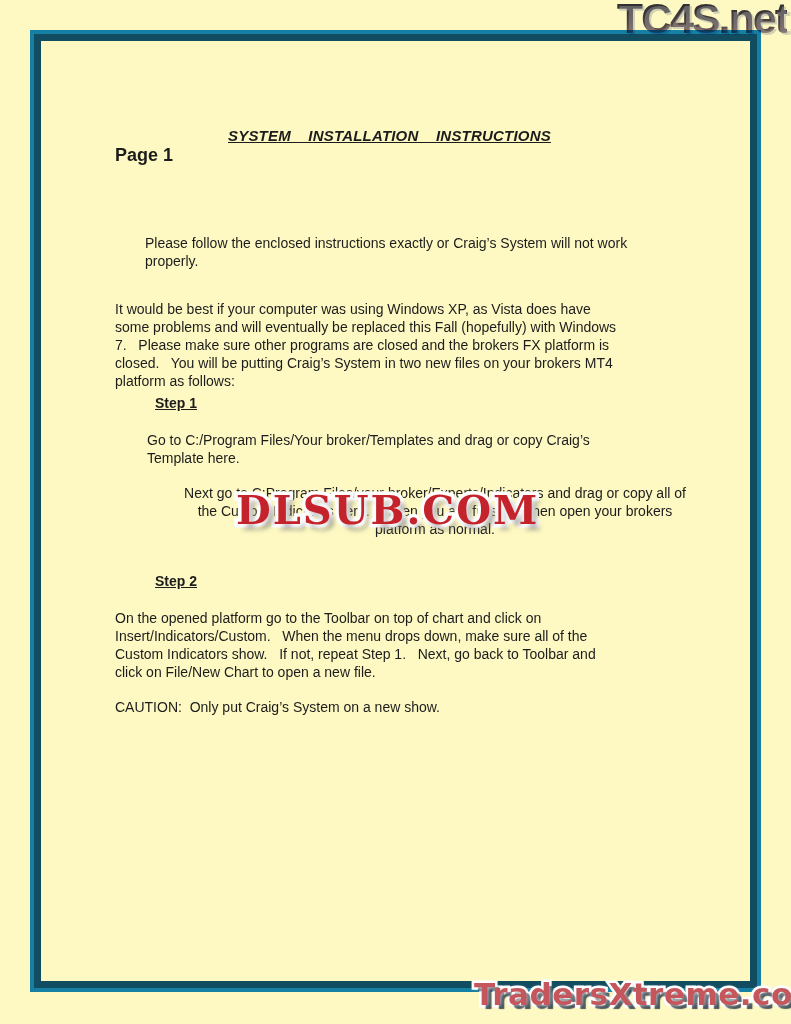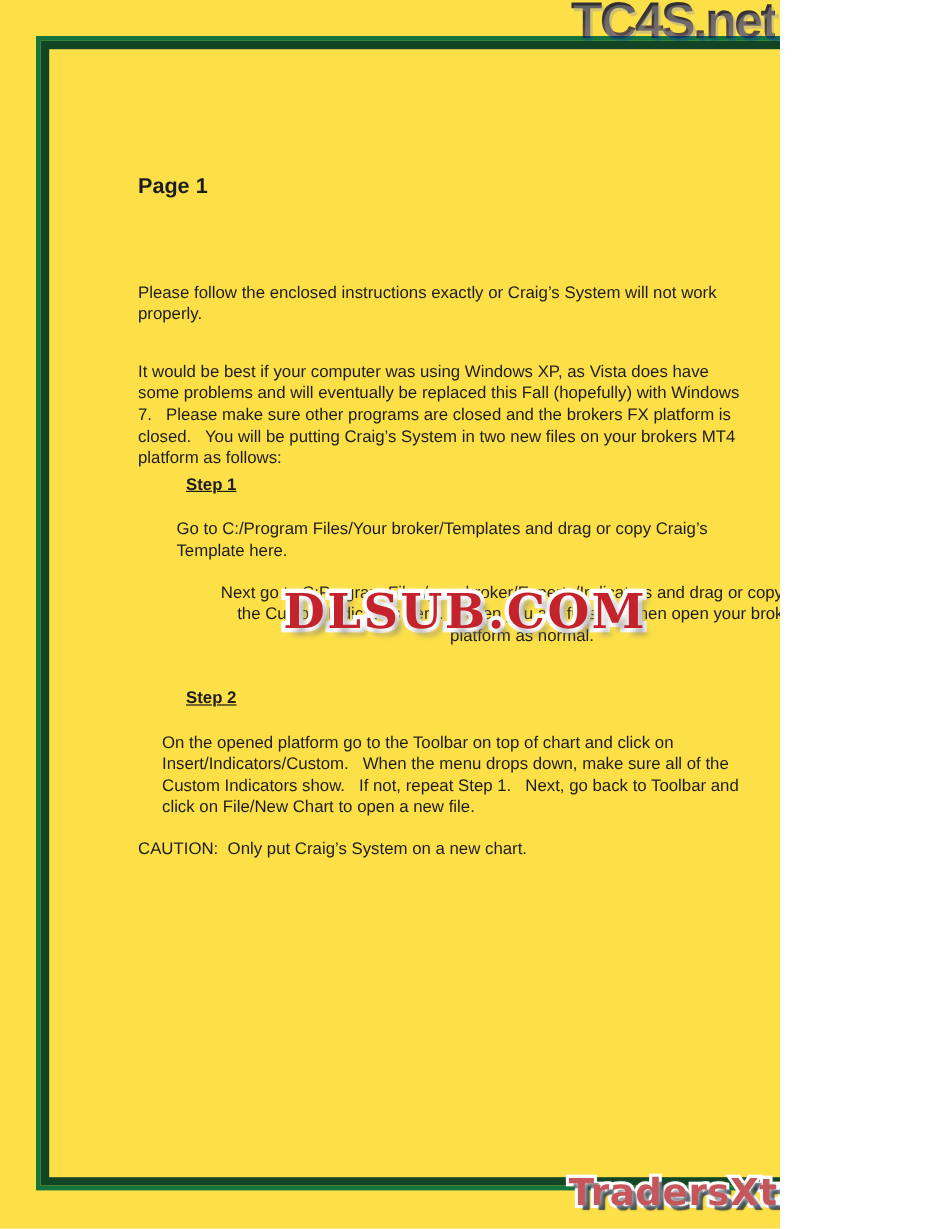--- a/index.html
+++ b/index.html
@@ -1,20 +1,20 @@
 <!DOCTYPE html>
 <html><head>
 <meta charset="utf-8">
 <style>
   html, body { margin: 0; padding: 0; background: #ffffff; }
   .page {
     position: relative;
-    width: 650px;
+    width: 791px;
     height: 1024px;
-    background: #fde047;
+    background: #fef9c3;
     overflow: hidden;
     font-family: "Liberation Sans", sans-serif;
     color: #1c1c1c;
   }
 
   
   .frame {
     position: absolute;
     left: 34px; top: 34px;
     width: 709px; height: 940px;
@@ -60,27 +60,27 @@
     line-height: 18px;
     white-space: pre-wrap;
     width: 640px;
   }
   .heading {
     font-size: 14px;
     font-weight: bold;
     text-decoration: underline;
     margin-left: 40px;
   }
-  .p-intro1 { top: 234px; }
+  .p-intro1 { top: 234px; margin-left: 30px; }
   .p-intro2 { top: 300px; }
   .h-step1  { top: 395px; }
   .p-step1a { top: 431px; margin-left: 32px; }
   .p-step1b { top: 484px; text-align: center; }
   .h-step2  { top: 573px; }
-  .p-step2  { top: 609px; margin-left: 20px; }
+  .p-step2  { top: 609px; }
   .p-caution{ top: 698px; }
 
   
   .dlsub {
     position: absolute;
     left: 236px; top: 486px;
     z-index: 3;
     font-family: "DejaVu Serif", serif;
     font-weight: bold;
     font-size: 40px;
@@ -106,20 +106,21 @@
     text-shadow: 0 0 4px rgba(255,255,255,0.9), 4px 4px 1px rgba(35,52,66,0.85);
   }
 </style>
 </head>
 <body>
 
 <div class="page">
 
   <div class="tc4s">TC4S.net</div>
 
+  <div class="title">SYSTEM    INSTALLATION    INSTRUCTIONS</div>
 
   <div class="doc-block page-label">Page 1</div>
 
   <div class="doc-block para p-intro1">Please follow the enclosed instructions exactly or Craig’s System will not work
 properly.</div>
 
   <div class="doc-block para p-intro2">It would be best if your computer was using Windows XP, as Vista does have
 some problems and will eventually be replaced this Fall (hopefully) with Windows
 7.   Please make sure other programs are closed and the brokers FX platform is
 closed.   You will be putting Craig’s System in two new files on your brokers MT4
@@ -134,21 +135,21 @@
 the Custom Indicators here.   When you are finished, then open your brokers
 platform as normal.</div>
 
   <div class="doc-block heading h-step2">Step 2</div>
 
   <div class="doc-block para p-step2">On the opened platform go to the Toolbar on top of chart and click on
 Insert/Indicators/Custom.   When the menu drops down, make sure all of the
 Custom Indicators show.   If not, repeat Step 1.   Next, go back to Toolbar and
 click on File/New Chart to open a new file.</div>
 
-  <div class="doc-block para p-caution">CAUTION:  Only put Craig’s System on a new chart.</div>
+  <div class="doc-block para p-caution">CAUTION:  Only put Craig’s System on a new show.</div>
 
   <div class="frame"></div>
 
   <div class="dlsub">DLSUB.COM</div>
 
   <div class="traders">TradersXtreme.com</div>
 
 </div>
 
 </body></html>

